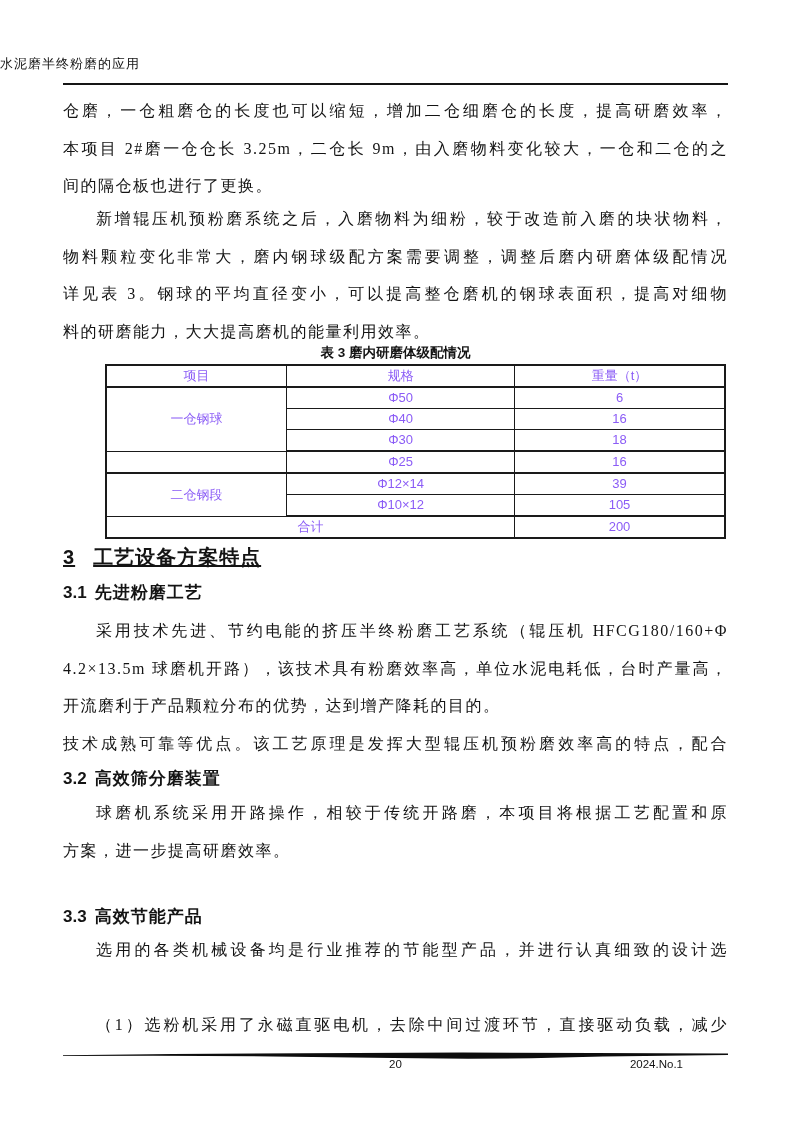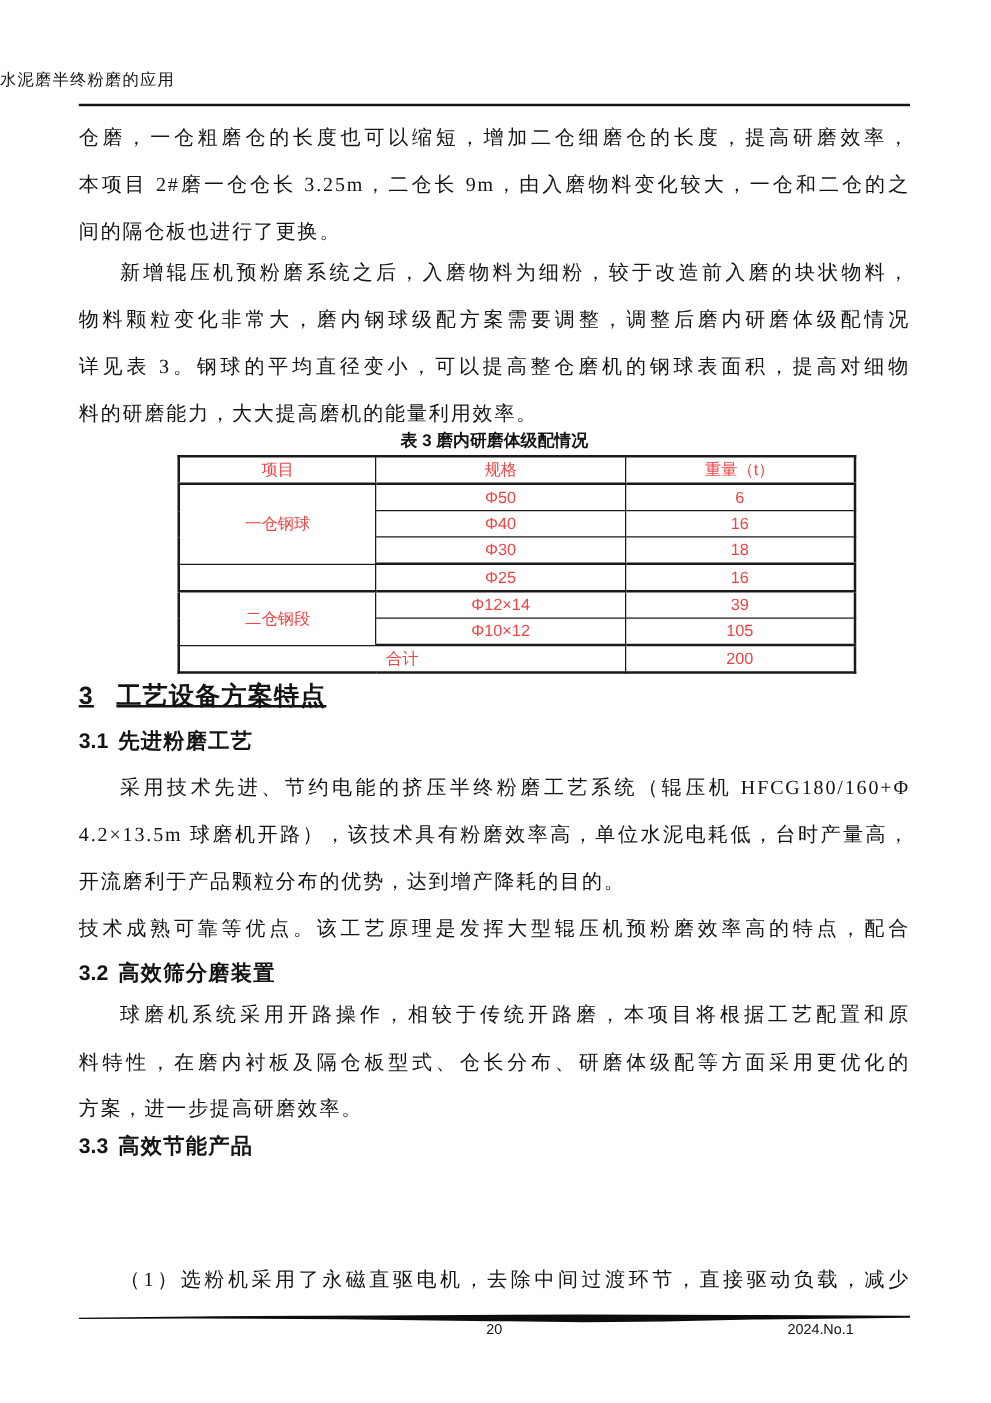--- a/index.html
+++ b/index.html
@@ -46,28 +46,27 @@
   
   .table-caption {
     top: 344px;
     text-align: center;
     font-family: "Liberation Sans", "DejaVu Sans", sans-serif;
     font-weight: bold;
     font-size: 13.5px;
     line-height: 18px;
   }
   table.grading {
-    top: 364px; left: 105px; width: 543px;
+    top: 364px; left: 105px; width: 621px;
     border-collapse: collapse;
     border: 2px solid #1a1a1a;
     font-family: "Liberation Sans", "DejaVu Sans", sans-serif;
     font-size: 13px;
-    color: #ef4444;
+    color: #8b5cf6;
     table-layout: fixed;
-    margin-left: 37px;
   }
   table.grading td {
     border: 1px solid #1a1a1a;
     padding: 0;
     height: 20px;
     line-height: 20px;
     text-align: center;
     vertical-align: middle;
     overflow: hidden;
   }
@@ -185,28 +184,28 @@
     <div class="line j">4.2×13.5m 球磨机开路），该技术具有粉磨效率高，单位水泥电耗低，台时产量高，</div>
     <div class="line">开流磨利于产品颗粒分布的优势，达到增产降耗的目的。</div>
     <div class="line j">技术成熟可靠等优点。该工艺原理是发挥大型辊压机预粉磨效率高的特点，配合</div>
   </div>
 
   <div class="abs content h2" style="top:766px">
     <span class="num">3.2</span><span>高效筛分磨装置</span>
   </div>
   <div class="abs content para" style="top:794px">
     <div class="line j indent">球磨机系统采用开路操作，相较于传统开路磨，本项目将根据工艺配置和原</div>
-    <div class="line j">料特性，在磨内衬板及隔仓板型式、仓长分布、研磨体级配等方面采用更优化的</div>
     <div class="line">方案，进一步提高研磨效率。</div>
   </div>
 
   <div class="abs content h2" style="top:904px">
     <span class="num">3.3</span><span>高效节能产品</span>
   </div>
   <div class="abs content para" style="top:931px">
+    <div class="line j indent">选用的各类机械设备均是行业推荐的节能型产品，并进行认真细致的设计选</div>
   </div>
   <div class="abs content para" style="top:1006px">
     <div class="line j indent">（1）选粉机采用了永磁直驱电机，去除中间过渡环节，直接驱动负载，减少</div>
   </div>
 
   <div class="abs footer-bar">
     <svg width="665" height="8" viewBox="0 0 665 8" xmlns="http://www.w3.org/2000/svg">
       <polygon fill="#0d0d0d" points="0,3.2 110,2.0 240,1.3 400,0.6 530,1.0 665,1.6 665,3.1 540,4.6 468,6.2 405,6.8 330,5.9 210,4.4 90,3.8 0,4.1"></polygon>
     </svg>
   </div>

